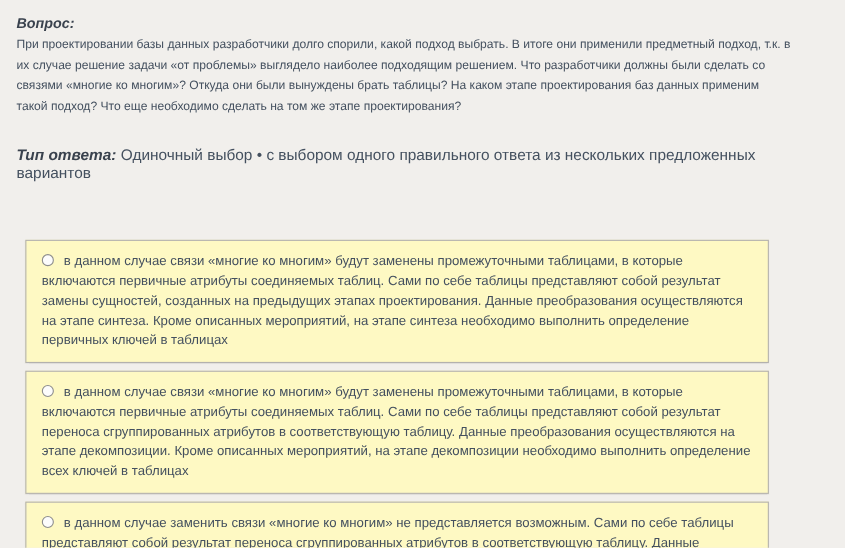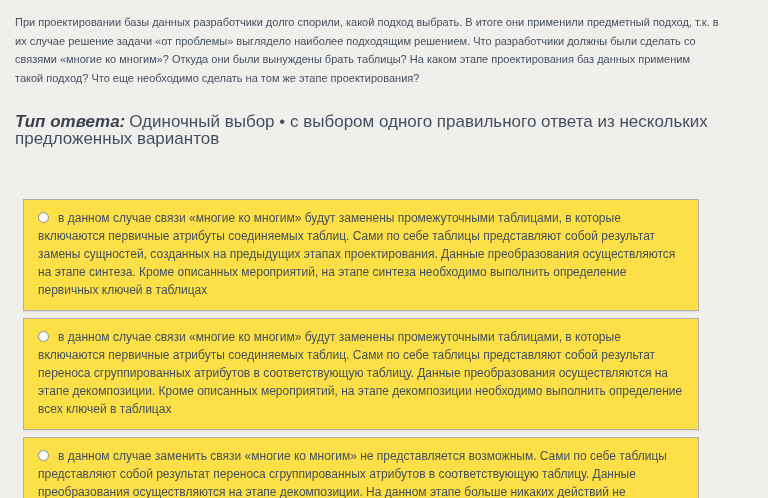--- a/index.html
+++ b/index.html
@@ -24,36 +24,36 @@
     color: #3a424e;
     margin-bottom: 4px;
   }
   .question-text {
     font-size: 11px;
     line-height: 18.5px;
     color: #44505f;
   }
   .answer-type {
     margin: 26px 46px 0 15px;
-    font-size: 17px;
+    font-size: 14px;
     line-height: 17px;
     color: #44505f;
   }
   .answer-type-label {
     font-style: italic;
     font-weight: bold;
     color: #3a424e;
     margin-right: 4px;
   }
   .options {
     margin: 52px 0 0 23px;
     width: 676px;
   }
   .option-card {
-    background: #fde047;
+    background: #fef9c3;
     border: 1px solid #b3b1ae;
     box-shadow: 0 1px 1px rgba(0,0,0,0.07);
     margin-bottom: 7px;
     padding: 9px 14px 11px 14px;
   }
   .option-row {
     display: block;
     font-size: 12px;
     line-height: 18px;
     color: #44505f;
@@ -67,20 +67,21 @@
     border-radius: 50%;
     background: #fcfcfc;
     vertical-align: -1px;
     margin-right: 9px;
   }
 </style>
 </head>
 <body>
 
 <div class="question-block">
+  <div class="question-label">Вопрос:</div>
   <div class="question-text">При проектировании базы данных разработчики долго спорили, какой подход выбрать. В итоге они применили предметный подход, т.к. в их случае решение задачи «от проблемы» выглядело наиболее подходящим решением. Что разработчики должны были сделать со связями «многие ко многим»? Откуда они были вынуждены брать таблицы? На каком этапе проектирования баз данных применим такой подход? Что еще необходимо сделать на том же этапе проектирования?</div>
 </div>
 
 <div class="answer-type">
   <span class="answer-type-label">Тип ответа:</span><span>Одиночный выбор • с выбором одного правильного ответа из нескольких предложенных вариантов</span>
 </div>
 
 <div class="options">
 
   <div class="option-card">

